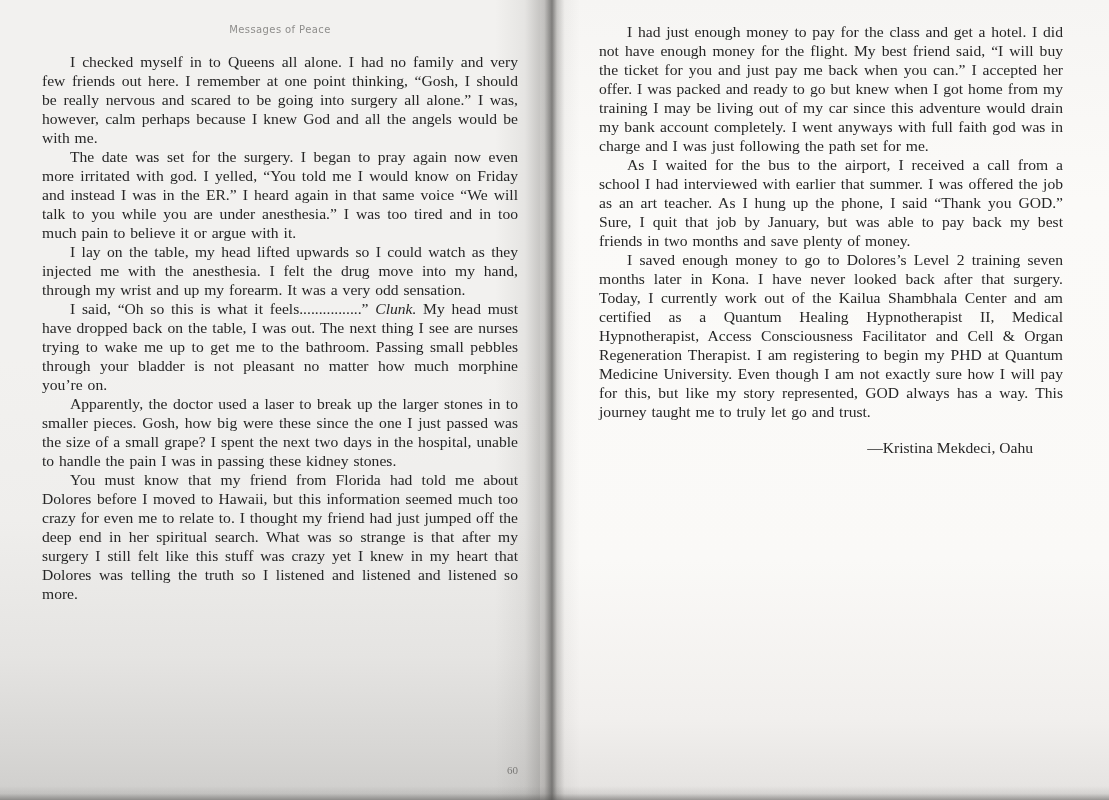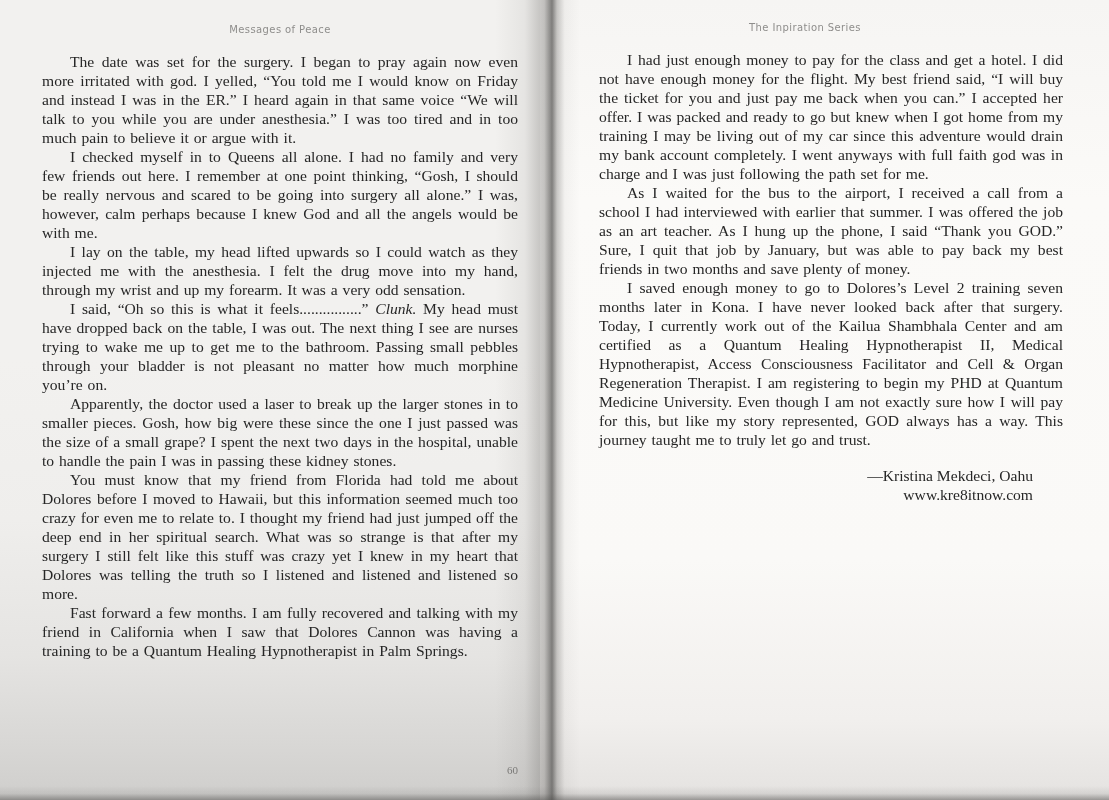--- a/index.html
+++ b/index.html
@@ -89,36 +89,33 @@
 
 <div class="spread">
   <div class="left-page-bg"></div>
   <div class="right-page-bg"></div>
   <div class="gutter-shadow"></div>
   <div class="bottom-strip"></div>
 
   <div class="page-col left">
     <div class="running-header">Messages of Peace</div>
     <div class="body-text">
+      <p>I checked myself in to Queens all alone. I had no family and very few friends out here. I remember at one point thinking, “Gosh, I should be really nervous and scared to be going into surgery all alone.” I was, however, calm perhaps because I knew God and all the angels would be with me.</p>
       <p>The date was set for the surgery. I began to pray again now even more irritated with god. I yelled, “You told me I would know on Friday and instead I was in the ER.” I heard again in that same voice “We will talk to you while you are under anesthesia.” I was too tired and in too much pain to believe it or argue with it.</p>
-      <p>I checked myself in to Queens all alone. I had no family and very few friends out here. I remember at one point thinking, “Gosh, I should be really nervous and scared to be going into surgery all alone.” I was, however, calm perhaps because I knew God and all the angels would be with me.</p>
       <p>I lay on the table, my head lifted upwards so I could watch as they injected me with the anesthesia. I felt the drug move into my hand, through my wrist and up my forearm. It was a very odd sensation.</p>
       <p><span>I said, “Oh so this is what it feels................”&nbsp;</span><span class="italic">Clunk.</span><span> My head must have dropped back on the table, I was out. The next thing I see are nurses trying to wake me up to get me to the bathroom. Passing small pebbles through your bladder is not pleasant no matter how much morphine you’re on.</span></p>
       <p>Apparently, the doctor used a laser to break up the larger stones in to smaller pieces. Gosh, how big were these since the one I just passed was the size of a small grape? I spent the next two days in the hospital, unable to handle the pain I was in passing these kidney stones.</p>
       <p>You must know that my friend from Florida had told me about Dolores before I moved to Hawaii, but this information seemed much too crazy for even me to relate to. I thought my friend had just jumped off the deep end in her spiritual search. What was so strange is that after my surgery I still felt like this stuff was crazy yet I knew in my heart that Dolores was telling the truth so I listened and listened and listened so more.</p>
-      <p>Fast forward a few months. I am fully recovered and talking with my friend in California when I saw that Dolores Cannon was having a training to be a Quantum Healing Hypnotherapist in Palm Springs.</p>
     </div>
   </div>
   <div class="page-number left">60</div>
 
   <div class="page-col right">
-    <div class="running-header">The Inpiration Series</div>
     <div class="body-text">
       <p>I had just enough money to pay for the class and get a hotel. I did not have enough money for the flight. My best friend said, “I will buy the ticket for you and just pay me back when you can.” I accepted her offer. I was packed and ready to go but knew when I got home from my training I may be living out of my car since this adventure would drain my bank account completely. I went anyways with full faith god was in charge and I was just following the path set for me.</p>
       <p>As I waited for the bus to the airport, I received a call from a school I had interviewed with earlier that summer. I was offered the job as an art teacher. As I hung up the phone, I said “Thank you GOD.” Sure, I quit that job by January, but was able to pay back my best friends in two months and save plenty of money.</p>
       <p>I saved enough money to go to Dolores’s Level 2 training seven months later in Kona. I have never looked back after that surgery. Today, I currently work out of the Kailua Shambhala Center and am certified as a Quantum Healing Hypnotherapist II, Medical Hypnotherapist, Access Consciousness Facilitator and Cell &amp; Organ Regeneration Therapist. I am registering to begin my PHD at Quantum Medicine University. Even though I am not exactly sure how I will pay for this, but like my story represented, GOD always has a way. This journey taught me to truly let go and trust.</p>
     </div>
     <div class="signature">
       <div>—Kristina Mekdeci, Oahu</div>
-      <div>www.kre8itnow.com</div>
     </div>
   </div>
 </div>
 
 </body></html>

